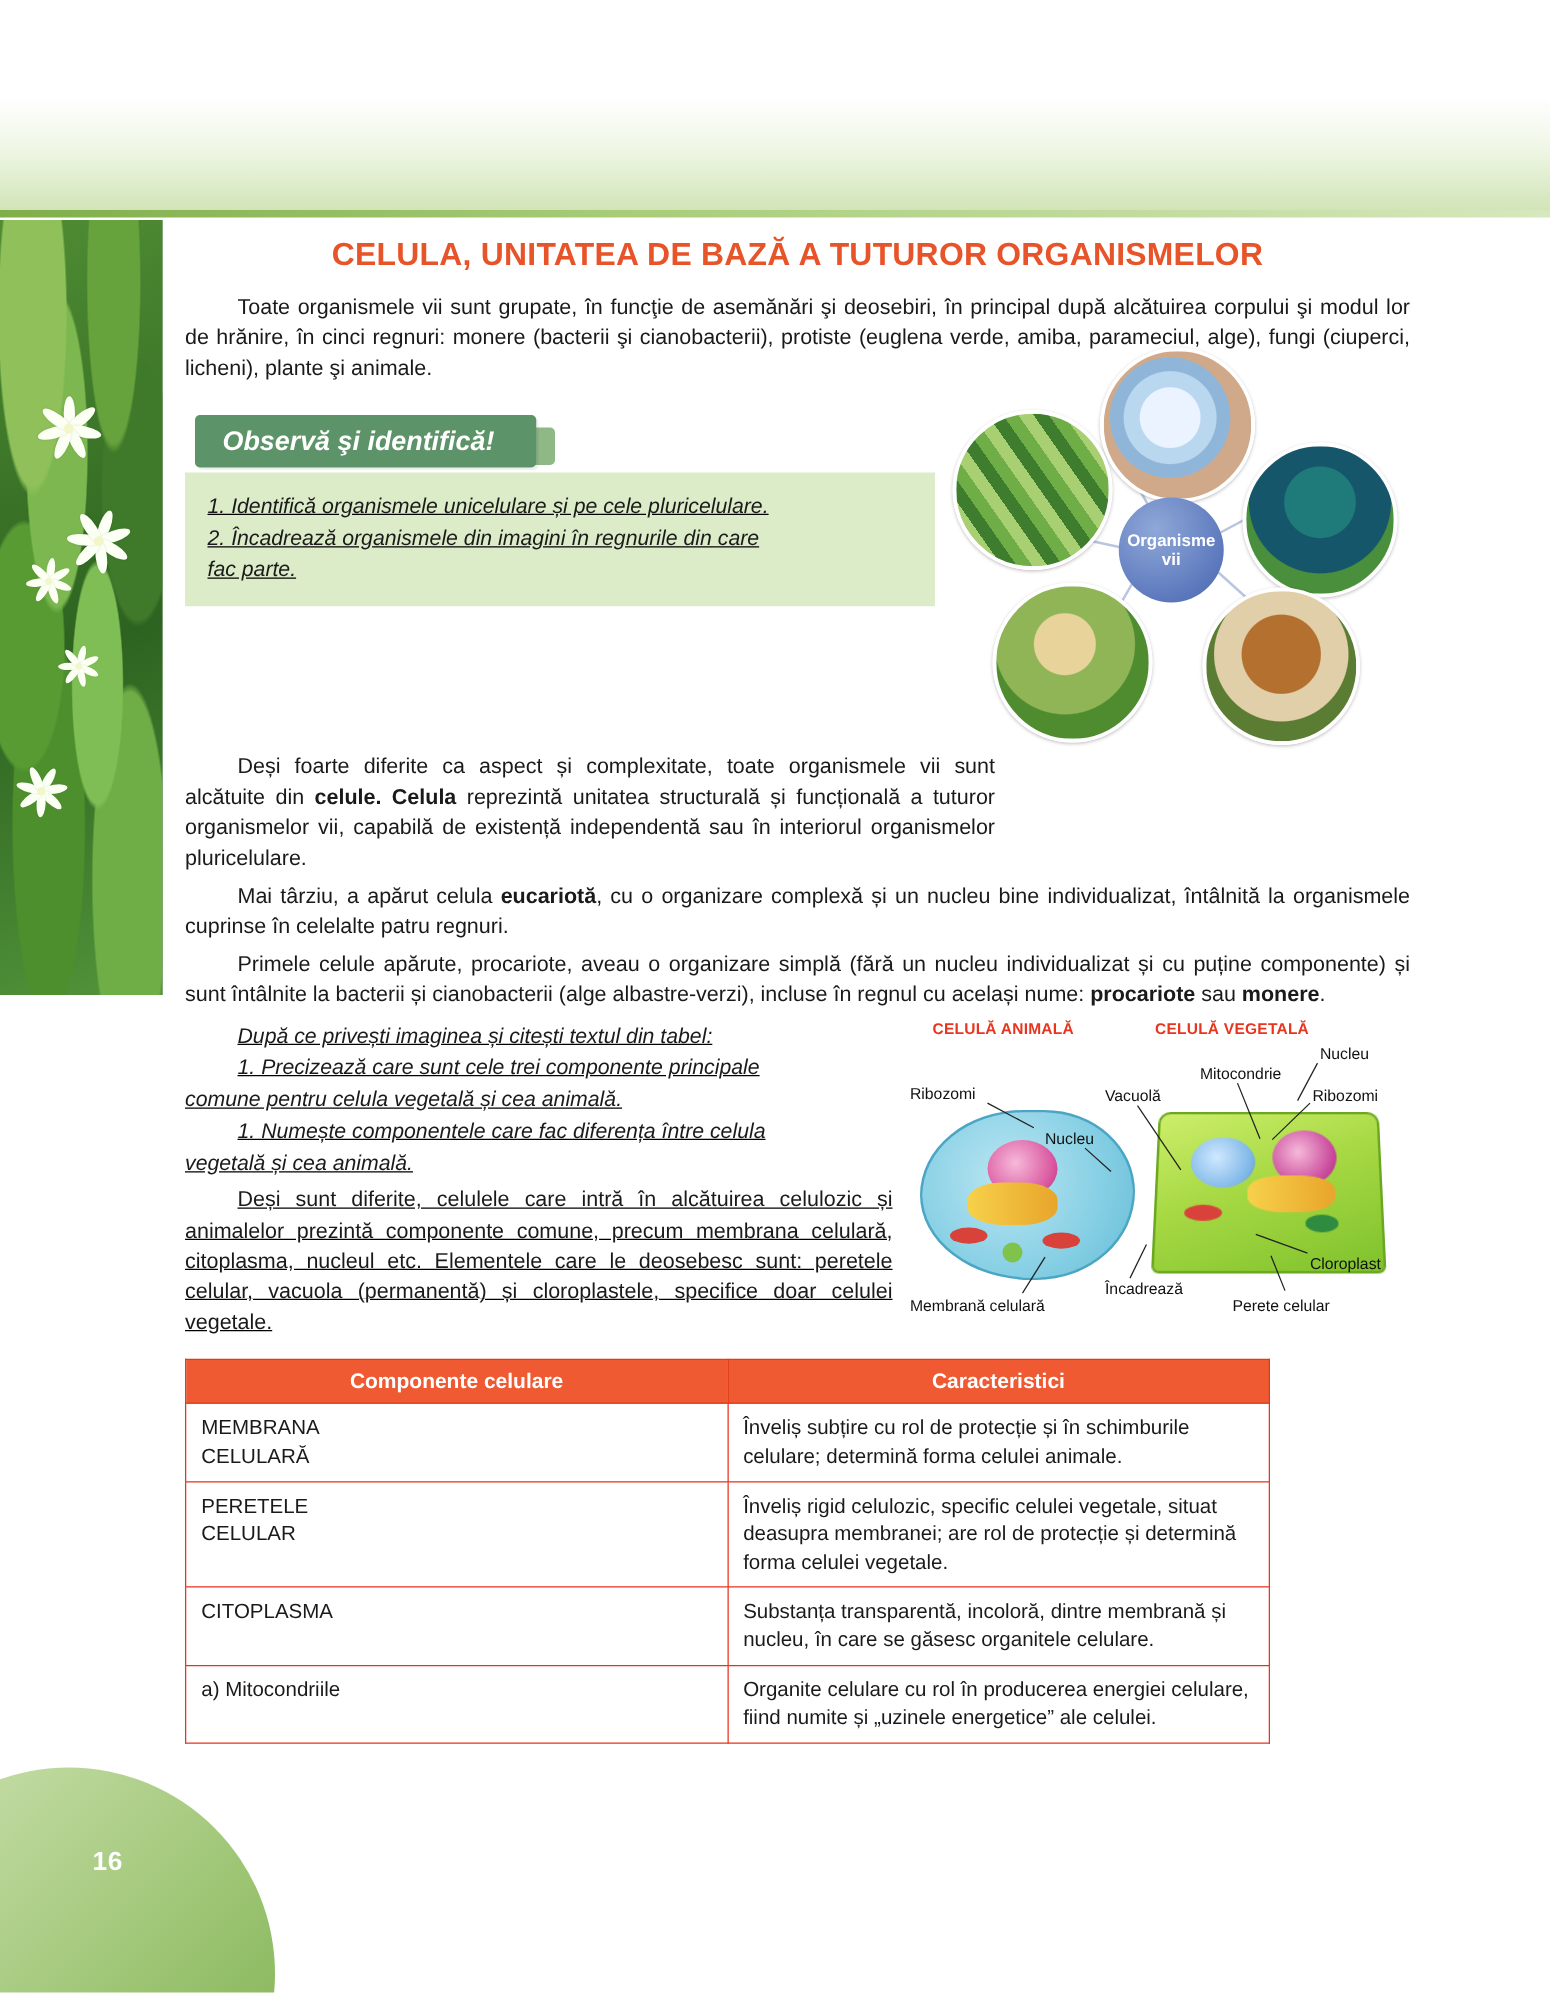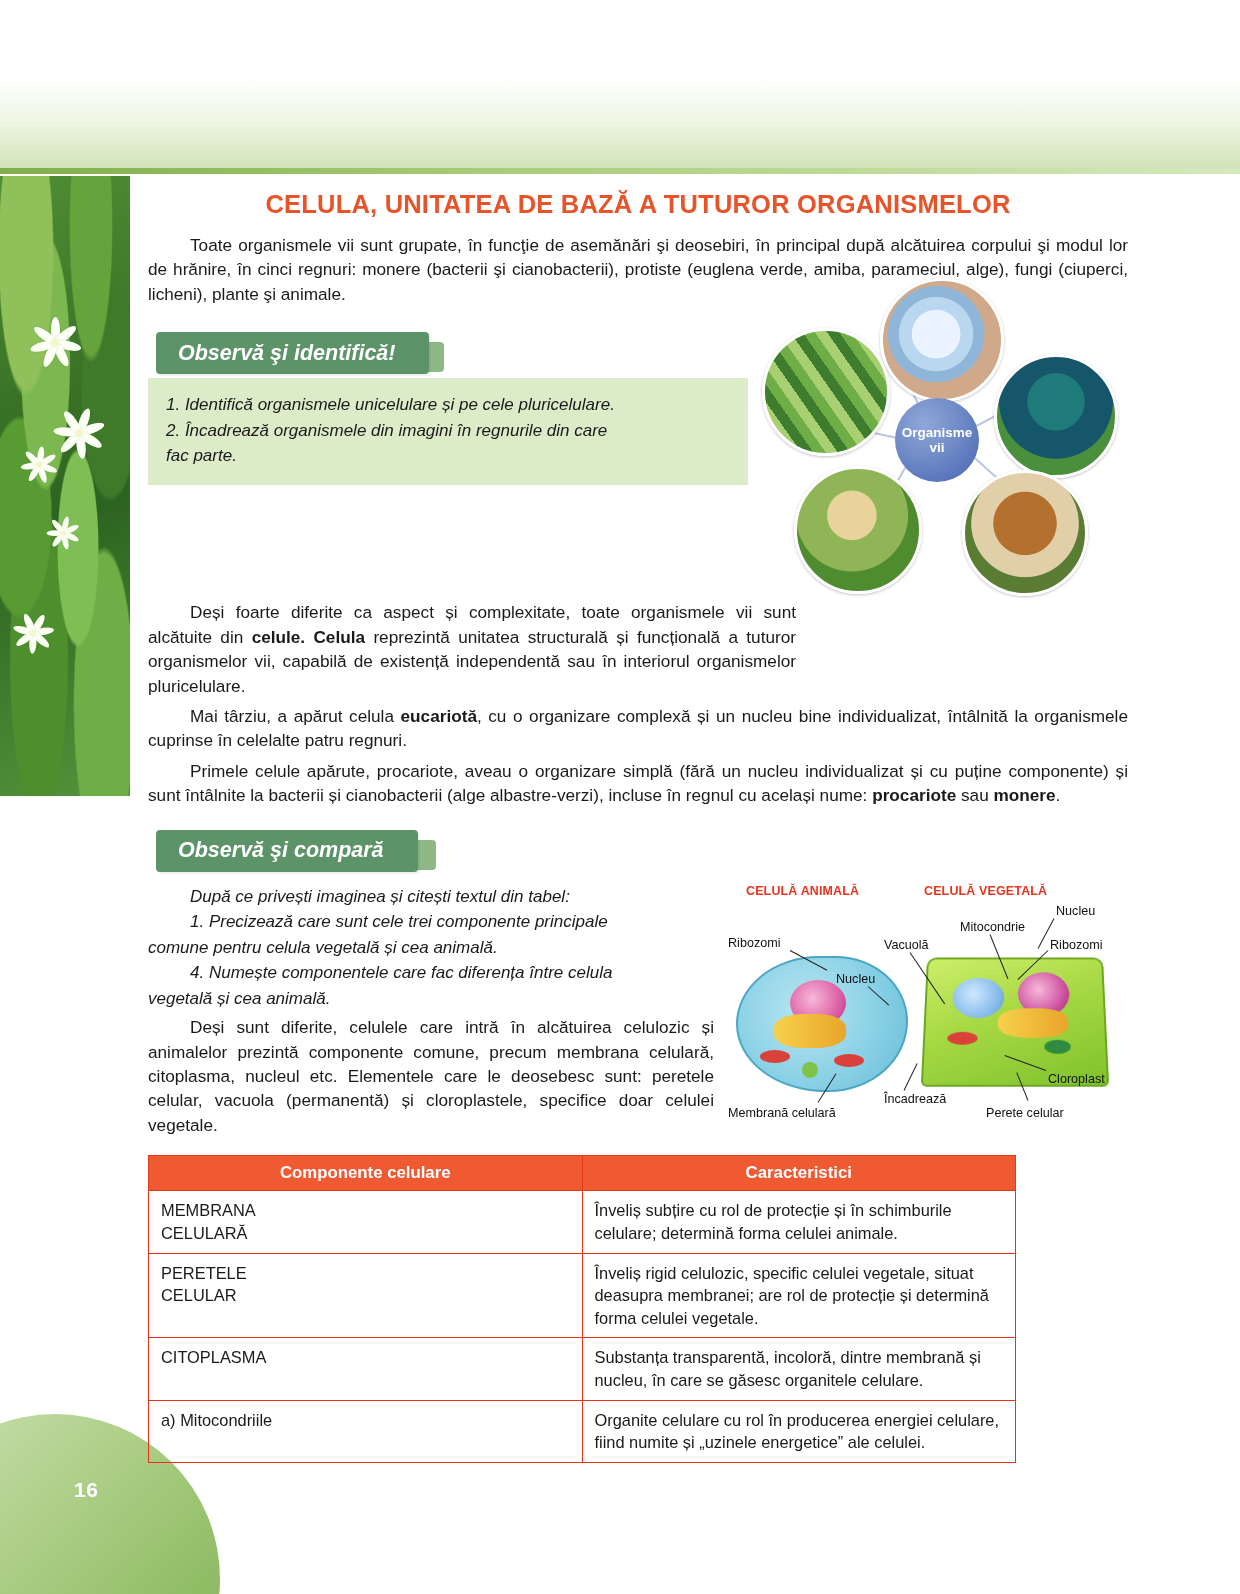--- a/index.html
+++ b/index.html
@@ -150,20 +150,21 @@
     font-size: 17px;
     line-height: 1.5;
     color: #1a1a1a;
   }
   .obs-box div { white-space: nowrap; }
 
   .two-col {
     display: flex;
     gap: 14px;
     align-items: flex-start;
+    text-decoration: underline;
   }
 
   
   .organisms {
     position: relative;
     width: 350px;
     height: 320px;
     flex: none;
     margin-top: -42px;
   }
@@ -382,32 +383,28 @@
       </div>
     </div>
   </div>
 
   <p class="body" style="width:648px; margin-top:10px;"><span>Deși foarte diferite ca aspect și complexitate, toate organismele vii sunt alcătuite din </span><b>celule. Celula</b><span> reprezintă unitatea structurală și funcțională a tuturor organismelor vii, capabilă de existență independentă sau în interiorul organismelor pluricelulare.</span></p>
 
   <p class="body" style="margin-top:6px;"><span>Mai târziu, a apărut celula </span><b>eucariotă</b><span>, cu o organizare complexă și un nucleu bine individualizat, întâlnită la organismele cuprinse în celelalte patru regnuri.</span></p>
 
   <p class="body" style="margin-top:6px;"><span>Primele celule apărute, procariote, aveau o organizare simplă (fără un nucleu individualizat și cu puține componente) și sunt întâlnite la bacterii și cianobacterii (alge albastre-verzi), incluse în regnul cu același nume: </span><b>procariote</b><span> sau </span><b>monere</b><span>.</span></p>
 
-  <div class="ribbon-wrap" style="margin-top:22px;">
-    <div class="ribbon-tail" style="left:262px;"></div>
-    <div class="ribbon">Observă şi compară</div>
-  </div>
 
   <div class="two-col" style="margin-top:8px;">
     <div style="width:570px;">
       <div style="font-style:italic; font-size:17px; line-height:1.5; color:#1a1a1a;">
         <div style="text-indent:42px;">După ce privești imaginea și citești textul din tabel:</div>
         <div style="text-indent:42px;">1. Precizează care sunt cele trei componente principale</div>
         <div>comune pentru celula vegetală și cea animală.</div>
-        <div style="text-indent:42px;">4. Numește componentele care fac diferența între celula</div>
+        <div style="text-indent:42px;">1. Numește componentele care fac diferența între celula</div>
         <div>vegetală și cea animală.</div>
       </div>
       <p class="body" style="margin-top:4px;">Deși sunt diferite, celulele care intră în alcătuirea celulozic și animalelor prezintă componente comune, precum membrana celulară, citoplasma, nucleul etc. Elementele care le deosebesc sunt: peretele celular, vacuola (permanentă) și cloroplastele, specifice doar celulei vegetale.</p>
     </div>
 
     <div class="cells-fig">
       <div class="cell-cap" style="left:18px; top:0px;">CELULĂ ANIMALĂ</div>
       <div class="cell-cap" style="left:196px; top:0px;">CELULĂ VEGETALĂ</div>
 
       <div class="animal-cell">

